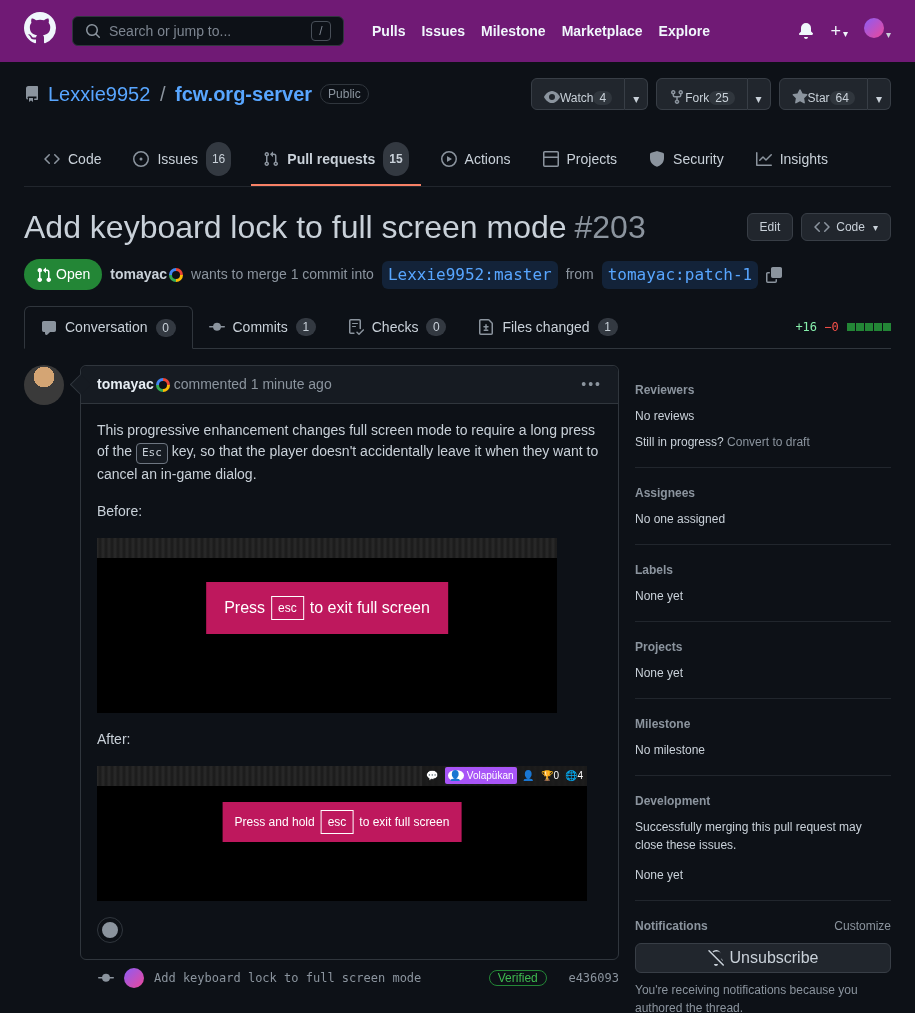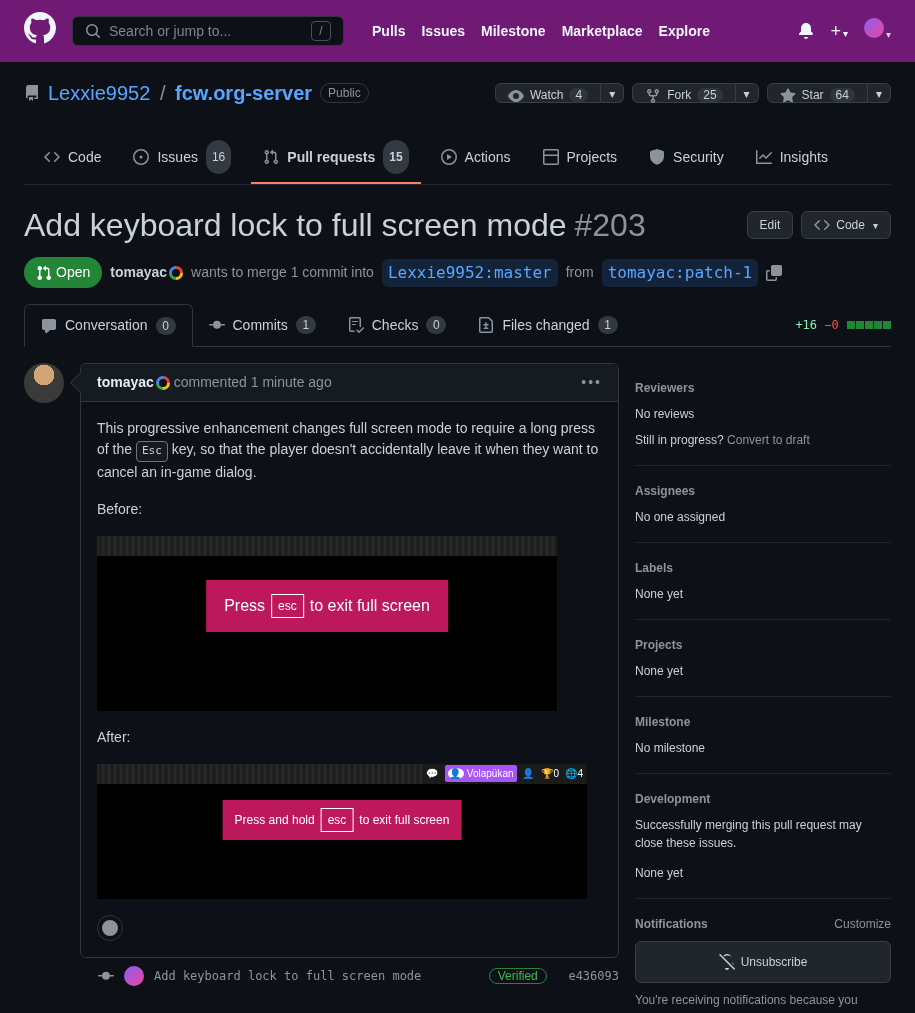--- a/index.html
+++ b/index.html
@@ -83,24 +83,23 @@
 .repo-actions { margin-left: auto; display: flex; gap: 8px; }
 .btn-grp { display: flex; }
 .btn {
   background: #21262d;
   border: 1px solid #383e46;
   color: #c9d1d9;
   font-size: 12px;
   padding: 4px 12px;
   border-radius: 6px;
   display: flex;
-  align-items: flex-start;
-  gap: 6px;
+  align-items: flex-end;
   cursor: pointer;
-  height: 20px;
+  height: 32px;
 }
 .btn .count {
   background: #30363d;
   border-radius: 2em;
   padding: 0 6px;
   font-size: 12px;
 }
 .btn-grp .btn:first-child { border-top-right-radius: 0; border-bottom-right-radius: 0; }
 .btn-grp .btn.caret { border-top-left-radius: 0; border-bottom-left-radius: 0; border-left: 0; padding: 3px 8px; }
 .repo-tabs {
@@ -325,23 +324,23 @@
   display: flex;
   justify-content: space-between;
 }
 .side-section .val { color: #c9d1d9; font-size: 12px; }
 .side-section .muted { color: #8b949e; }
 .unsub-btn {
   width: 100%;
   background: #21262d;
   border: 1px solid #383e46;
   border-radius: 6px;
-  padding: 12px;
+  padding: 5px;
   color: #c9d1d9;
-  font-size: 12px;
+  font-size: 16px;
   display: flex;
   align-items: center;
   justify-content: center;
   gap: 6px;
   cursor: pointer;
   margin-bottom: 8px;
 }
 .icon-sm { width: 16px; height: 16px; fill: #8b949e; display: inline-block; vertical-align: text-bottom; }
 .caret-down::after { content: "▾"; font-size: 10px; margin-left: 2px; }
 .google-g {

